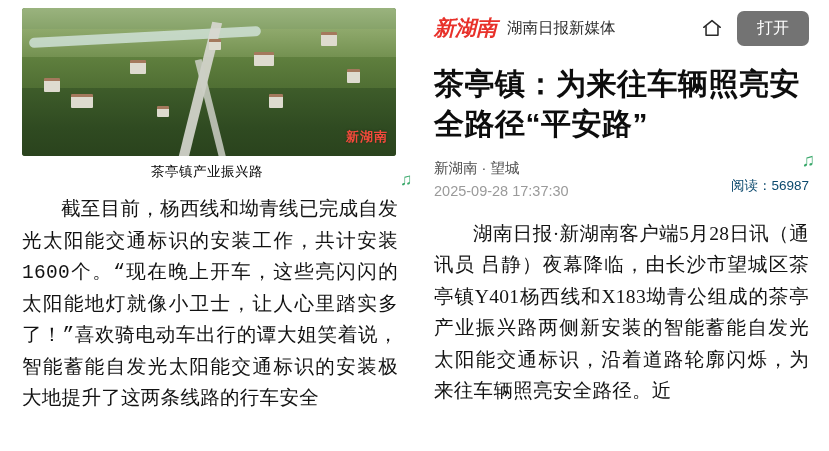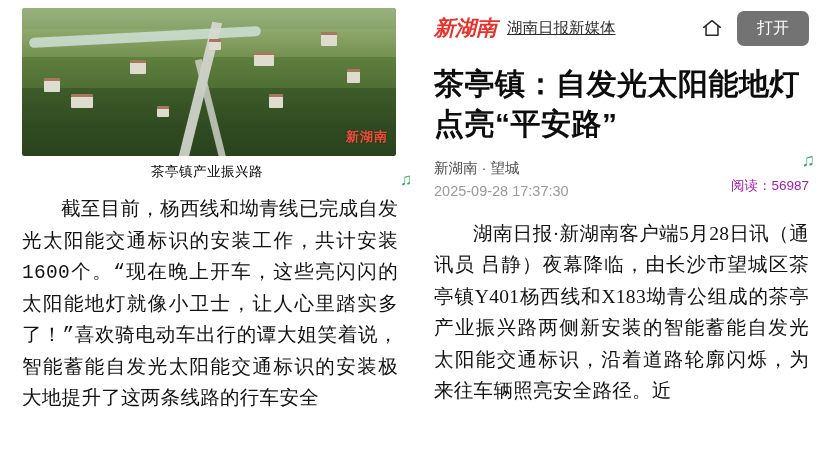--- a/index.html
+++ b/index.html
@@ -169,21 +169,20 @@
     font-weight: bold;
     font-family: "Liberation Serif", serif;
     letter-spacing: 0px;
     font-style: italic;
     white-space: nowrap;
   }
   .brand-sub {
     font-size: 15.5px;
     color: #2c2c2c;
     white-space: nowrap;
-    text-decoration: underline;
   }
   .topbar-spacer { flex: 1 1 auto; }
   .home-icon {
     width: 30px; height: 30px;
     display: flex; align-items: center; justify-content: center;
     color: #2b2b2b;
   }
   .open-btn {
     background: #737373;
     color: #fff;
@@ -215,21 +214,21 @@
     color: #4f4f4f;
     line-height: 1.6;
   }
   .meta-time {
     font-size: 14.5px;
     color: #9a9a9a;
     line-height: 1.6;
   }
   .meta-reads {
     font-size: 13.5px;
-    color: #a21caf;
+    color: #0c4a6e;
     padding-top: 20px;
     white-space: nowrap;
   }
   .music-note-right {
     position: absolute;
     right: 14px;
     top: 150px;
     color: #3aa86b;
     font-size: 18px;
   }
@@ -290,21 +289,21 @@
       <div class="topbar-spacer"></div>
       <div class="home-icon">
         <svg width="22" height="22" viewBox="0 0 24 24" fill="none" stroke="currentColor" stroke-width="1.7" stroke-linecap="round" stroke-linejoin="round">
           <path d="M3 11.2 12 4l9 7.2"></path>
           <path d="M5.5 10.5V20h13v-9.5"></path>
         </svg>
       </div>
       <button class="open-btn">打开</button>
     </div>
 
-    <h1 class="headline">茶亭镇：自发光太阳能地灯点亮“平安路”</h1>
+    <h1 class="headline">茶亭镇：为来往车辆照亮安全路径“平安路”</h1>
 
     <div class="meta">
       <div class="meta-left">
         <div class="meta-source">新湖南 · 望城</div>
         <div class="meta-time">2025-09-28 17:37:30</div>
       </div>
       <div class="meta-reads">阅读：56987</div>
     </div>
 
     <div class="music-note-right">♫</div>

